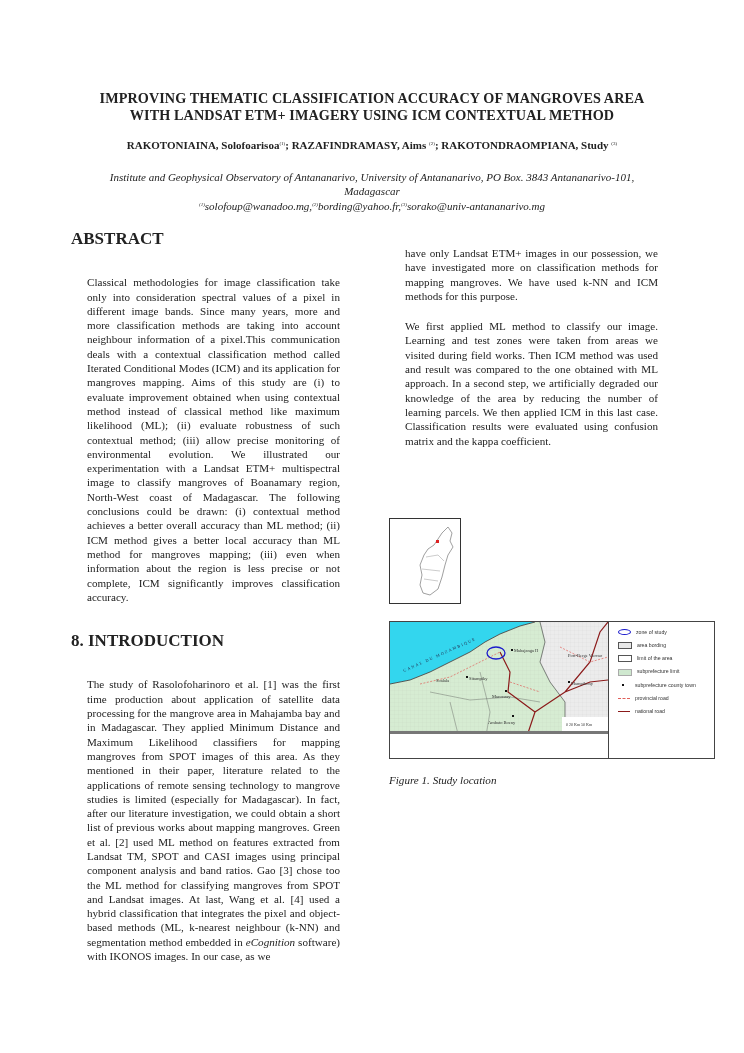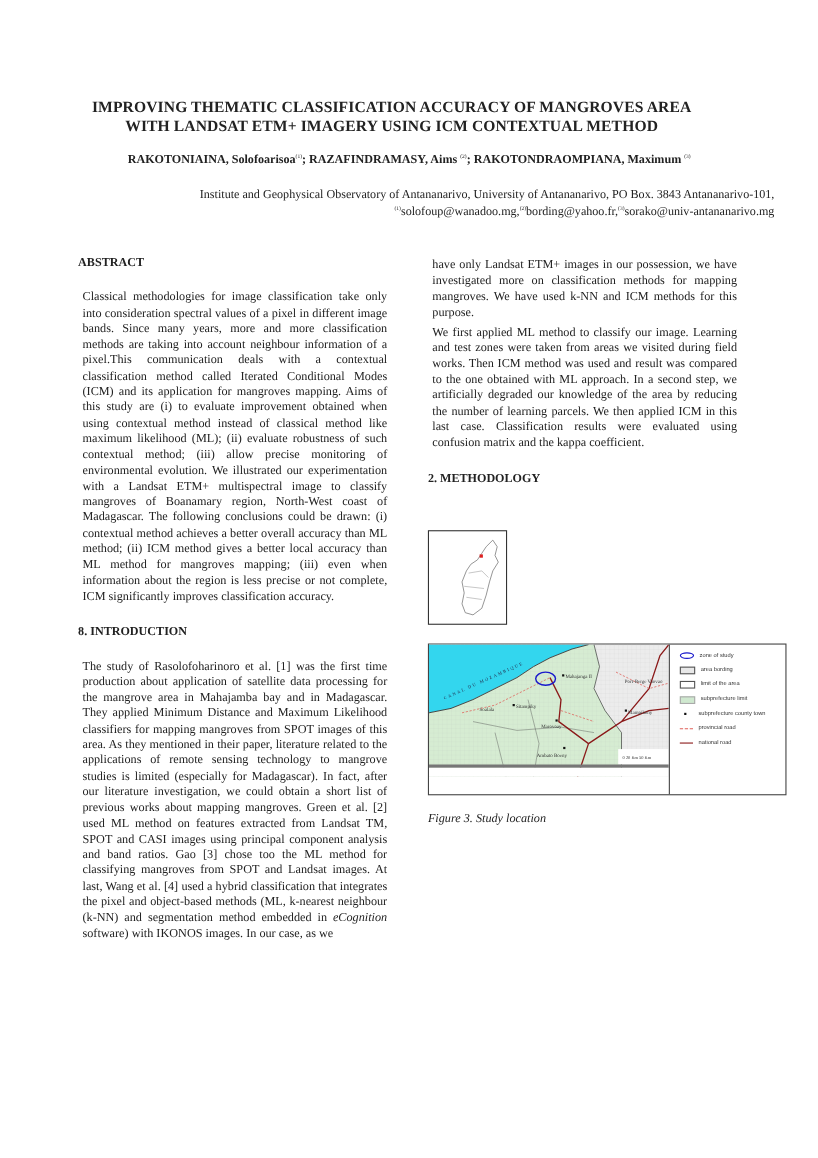--- a/index.html
+++ b/index.html
@@ -1,75 +1,75 @@
 <!DOCTYPE html>
 <html><head>
 <meta charset="utf-8">
 <style>
   html, body { margin: 0; padding: 0; background: #ffffff; }
   body { width: 744px; height: 1053px; position: relative; overflow: hidden;
          font-family: "Liberation Serif", "DejaVu Serif", serif; color: #222; }
-  .title { position: absolute; left: 24px; width: 664px; top: 90px; text-align: center;
+  .title { position: absolute; left: 40px; width: 664px; top: 90px; text-align: center;
            font-weight: bold; font-size: 14.2px; line-height: 17px; letter-spacing: 0.1px; }
   .authors { position: absolute; left: 40px; width: 664px; top: 139px; text-align: center;
              font-weight: bold; font-size: 11px; }
   .authors sup { font-size: 5px; font-weight: normal; vertical-align: 4px; }
-  .affil { position: absolute; left: 40px; width: 664px; top: 170px; text-align: right;
-           font-size: 11px; line-height: 14px; }
+  .affil { position: absolute; left: 40px; width: 664px; top: 170px; text-align: center;
+           font-style: italic; font-size: 11px; line-height: 14px; }
   .affil sup { font-size: 5px; vertical-align: 4px; }
   .col { position: absolute; width: 285px; font-size: 11.1px; line-height: 14.3px; text-align: justify; }
   .col-left { left: 71px; top: 232px; }
   .col-right { left: 389px; top: 230px; }
-  .h { font-weight: bold; font-size: 11px; margin: 0; text-align: left; }
-  p { margin: 4px; }
+  .h { font-weight: bold; font-size: 17px; margin: 0; text-align: left; }
+  p { margin: 16px; }
   .gap-s { height: 13px; }
   .gap-m { height: 14px; }
   em { }
   .fig-inset { position: relative; width: 70px; height: 84px; border: 1px solid #333; margin-top: 0; }
   .fig-map { position: relative; width: 324px; height: 136px; border: 1px solid #444; margin-top: 17px; margin-left: 0; }
   .caption { font-style: italic; font-size: 11.1px; margin-top: 14px; }
   .legend { position: absolute; left: 228px; top: 4px; font-family: "Liberation Sans", "DejaVu Sans", sans-serif;
             font-size: 5.2px; color: #333; line-height: 13.2px; }
   .legend-row { display: flex; align-items: center; height: 13.2px; }
   .lg-sw { width: 12px; height: 5px; margin-right: 5px; flex: none; }
 </style>
 </head>
 <body>
 
 <div class="title">
   <div>IMPROVING THEMATIC CLASSIFICATION ACCURACY OF MANGROVES AREA</div>
   <div>WITH LANDSAT ETM+ IMAGERY USING ICM CONTEXTUAL METHOD</div>
 </div>
 
 <div class="authors">
-  <span>RAKOTONIAINA, Solofoarisoa</span><sup>(1)</sup><span>; </span><span>RAZAFINDRAMASY, Aims </span><sup>(2)</sup><span>; </span><span>RAKOTONDRAOMPIANA, Maximum </span><sup>(3)</sup>
+  <span>RAKOTONIAINA, Solofoarisoa</span><sup>(1)</sup><span>; </span><span>RAZAFINDRAMASY, Aims </span><sup>(2)</sup><span>; </span><span>RAKOTONDRAOMPIANA, Study </span><sup>(3)</sup>
 </div>
 
 <div class="affil">
   <div>Institute and Geophysical Observatory of Antananarivo, University of Antananarivo, PO Box. 3843 Antananarivo-101,</div>
+  <div>Madagascar</div>
   <div>
     <sup>(1)</sup><span>solofoup@wanadoo.mg,</span><sup>(2)</sup><span>bording@yahoo.fr,</span><sup>(3)</sup><span>sorako@univ-antananarivo.mg</span>
   </div>
 </div>
 
 <div class="col col-left">
   <h2 class="h">ABSTRACT</h2>
   <div class="gap-s"></div>
   <p>Classical methodologies for image classification take only into consideration spectral values of a pixel in different image bands. Since many years, more and more classification methods are taking into account neighbour information of a pixel.This communication deals with a contextual classification method called Iterated Conditional Modes (ICM) and its application for mangroves mapping. Aims of this study are (i) to evaluate improvement obtained when using contextual method instead of classical method like maximum likelihood (ML); (ii) evaluate robustness of such contextual method; (iii) allow precise monitoring of environmental evolution. We illustrated our experimentation with a Landsat ETM+ multispectral image to classify mangroves of Boanamary region, North-West coast of Madagascar. The following conclusions could be drawn: (i) contextual method achieves a better overall accuracy than ML method; (ii) ICM method gives a better local accuracy than ML method for mangroves mapping; (iii) even when information about the region is less precise or not complete, ICM significantly improves classification accuracy.</p>
   <div class="gap-m"></div>
   <h2 class="h">8. INTRODUCTION</h2>
   <div class="gap-s"></div>
   <p><span>The study of Rasolofoharinoro et al. [1] was the first time production about application of satellite data processing for the mangrove area in Mahajamba bay and in Madagascar. They applied Minimum Distance and Maximum Likelihood classifiers for mapping mangroves from SPOT images of this area. As they mentioned in their paper, literature related to the applications of remote sensing technology to mangrove studies is limited (especially for Madagascar). In fact, after our literature investigation, we could obtain a short list of previous works about mapping mangroves. Green et al. [2] used ML method on features extracted from Landsat TM, SPOT and CASI images using principal component analysis and band ratios. Gao [3] chose too the ML method for classifying mangroves from SPOT and Landsat images. At last, Wang et al. [4] used a hybrid classification that integrates the pixel and object-based methods (ML, k-nearest neighbour (k-NN) and segmentation method embedded in </span><em>eCognition</em><span> software) with IKONOS images. In our case, as we</span></p>
 </div>
 
 <div class="col col-right">
   <p>have only Landsat ETM+ images in our possession, we have investigated more on classification methods for mapping mangroves. We have used k-NN and ICM methods for this purpose.</p>
   <p>We first applied ML method to classify our image. Learning and test zones were taken from areas we visited during field works. Then ICM method was used and result was compared to the one obtained with ML approach. In a second step, we artificially degraded our knowledge of the area by reducing the number of learning parcels. We then applied ICM in this last case. Classification results were evaluated using confusion matrix and the kappa coefficient.</p>
   <div class="gap-m"></div>
-  <h2 class="h">2. METHODOLOGY</h2>
   <div class="gap-s"></div>
   <div class="gap-s"></div>
   <div style="height:14px"></div>
 
   <div class="fig-inset">
     <svg width="70" height="84" viewBox="0 0 70 84">
       <path d="M58 8 L62 14 L60 22 L63 28 L58 36 L55 46 L52 58 L48 70 L40 76 L33 74 L30 66 L32 56 L30 46 L34 36 L38 30 L44 26 L48 20 L52 14 Z" fill="none" stroke="#777" stroke-width="0.7"></path>
       <path d="M36 38 L48 36 L54 42 M32 50 L50 52 M34 60 L48 62" fill="none" stroke="#999" stroke-width="0.5"></path>
       <rect x="46" y="21" width="3" height="3" fill="#dd2222"></rect>
     </svg>
@@ -142,15 +142,15 @@
         <span class="lg-sw" style="height:0;border-top:1px dashed #e0605a;"></span>
         <span>provincial road</span>
       </div>
       <div class="legend-row">
         <span class="lg-sw" style="height:0;border-top:1.3px solid #8b1a1a;"></span>
         <span>national road</span>
       </div>
     </div>
   </div>
 
-  <div class="caption">Figure 3. Study location</div>
+  <div class="caption">Figure 1. Study location</div>
   <div style="height:14px"></div>
 </div>
 
 </body></html>

